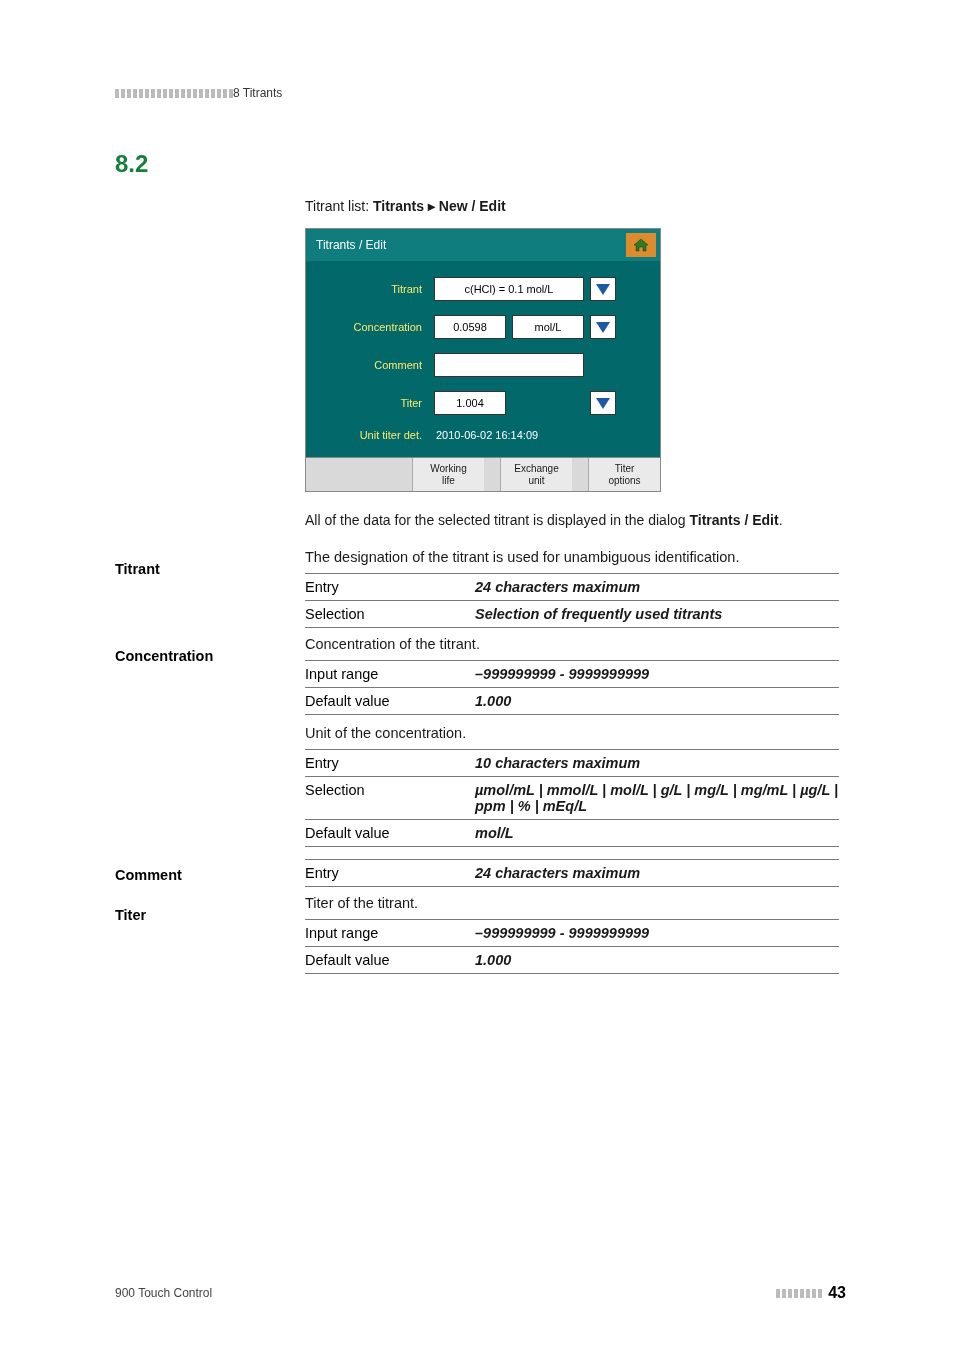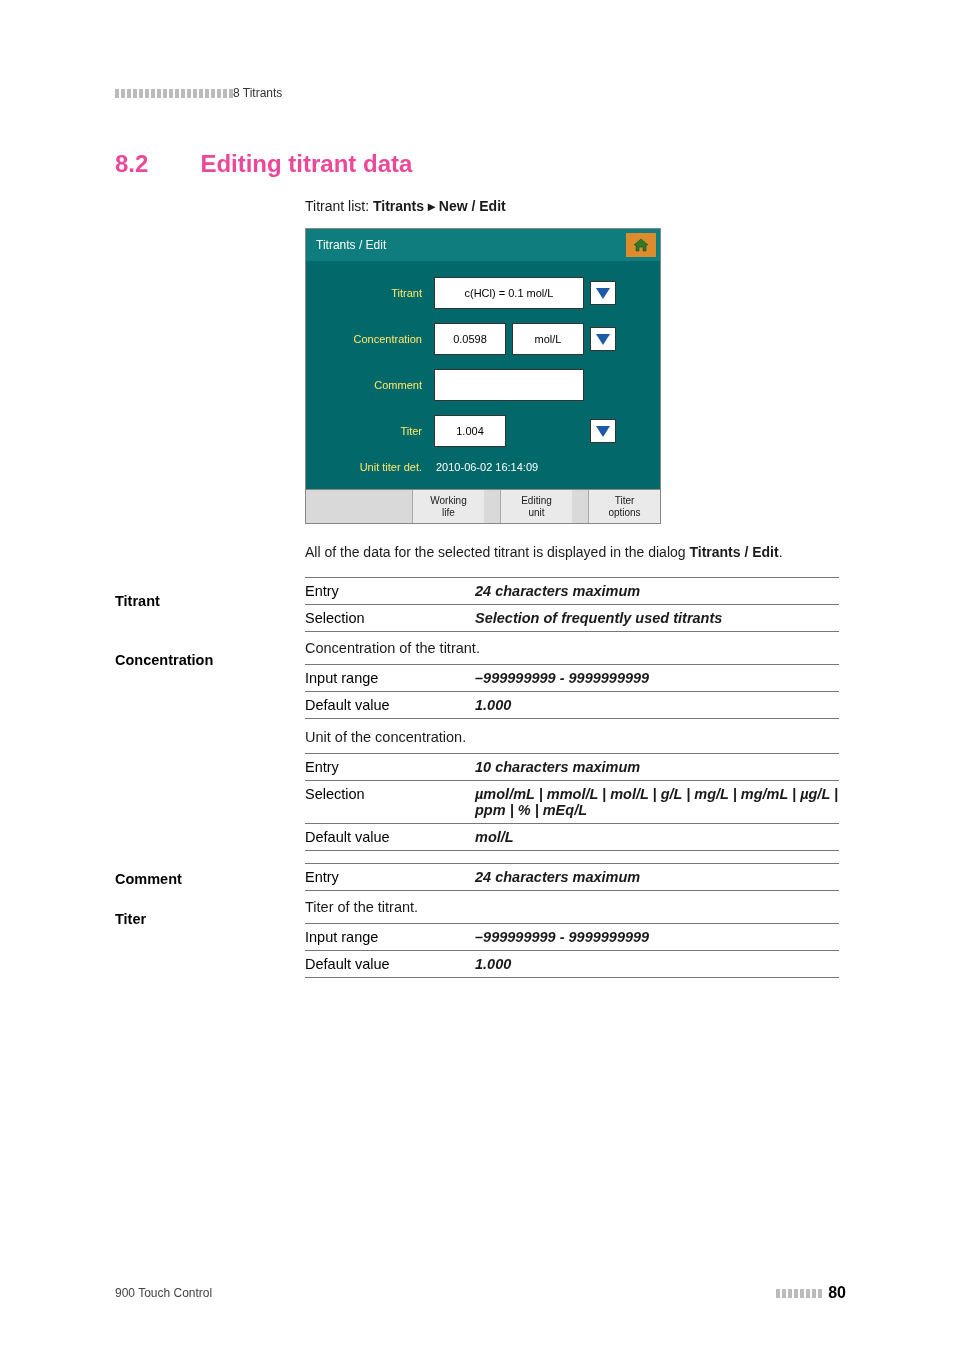--- a/index.html
+++ b/index.html
@@ -20,23 +20,23 @@
     margin-bottom: 50px;
     font-size: 12px;
     color: #555;
   }
   .header-left { display: flex; gap: 2px; }
   .header-left .tick { width:4px; height:9px; background:#bbb; }
   .header-right { color:#333; }
   h1 {
     font-size: 24px;
     font-weight: 700;
-    color: #ec4899;
-    display: flex;
-    gap: 52px;
+    color: #15803d;
+    display: flex;
+    gap: 36px;
     margin-bottom: 20px;
   }
   .content-col {
     margin-left: 190px;
     width: 520px;
   }
   .breadcrumb {
     font-size: 14px;
     margin-bottom: 14px;
   }
@@ -73,21 +73,21 @@
   .ui-label {
     color: #ffe86b;
     font-size: 11px;
     width: 112px;
     text-align: right;
     padding-right: 6px;
   }
   .ui-field {
     background: #fff;
     border: 1px solid #333;
-    height: 32px;
+    height: 24px;
     display: flex;
     align-items: center;
     justify-content: center;
     font-size: 11px;
     color: #000;
   }
   .ui-field.wide { width: 150px; }
   .ui-field.small { width: 72px; }
   .ui-field.unit { width: 72px; justify-content:center; }
   .ui-field.full { width: 150px; }
@@ -195,21 +195,20 @@
       <span class="tick"></span>
       <span class="tick"></span>
       <span class="tick"></span>
       <span class="tick"></span>
   </div>
   <div class="header-right">8 Titrants</div>
 </div>
 
 <h1>
   <span>8.2</span>
-  <span>Editing titrant data</span>
 </h1>
 
 <div class="content-col">
 
   <div class="breadcrumb">
     <span>Titrant list: </span><span class="strong">Titrants ▸ New / Edit</span>
   </div>
 
   <div class="ui-box">
     <div class="ui-titlebar">
@@ -255,36 +254,37 @@
 
       <div class="ui-row" style="margin-bottom:6px;">
         <span class="ui-label">Unit titer det.</span>
         <span class="ui-static">2010-06-02 16:14:09</span>
       </div>
 
     </div>
     <div class="ui-toolbar">
       <div class="ui-btn" style="white-space:pre-line;">Working
 life</div>
-      <div class="ui-btn" style="white-space:pre-line;">Editing
+      <div class="ui-btn" style="white-space:pre-line;">Exchange
 unit</div>
       <div class="ui-btn" style="white-space:pre-line;">Titer
 options</div>
     </div>
   </div>
 
   <p class="para">
     <span>All of the data for the selected titrant is displayed in the dialog </span><b>Titrants / Edit</b><span>.</span>
   </p>
 
 </div>
 
 <div class="row-block">
   <div class="sidehead">Titrant</div>
   <div class="rcol">
+    <div class="desc">The designation of the titrant is used for unambiguous identification.</div>
     <table class="spec-table">
       <tbody>
           <tr>
             <td>Entry</td>
             <td>24 characters maximum</td>
           </tr>
       <tr>
             <td>Selection</td>
             <td>Selection of frequently used titrants</td>
           </tr>
@@ -368,15 +368,15 @@
     <span class="footer-ticks">
       <span class="tick"></span>
         <span class="tick"></span>
         <span class="tick"></span>
         <span class="tick"></span>
         <span class="tick"></span>
         <span class="tick"></span>
         <span class="tick"></span>
         <span class="tick"></span>
     </span>
-    <span class="footer-page">80</span>
+    <span class="footer-page">43</span>
   </span>
 </div>
 
 </body></html>

